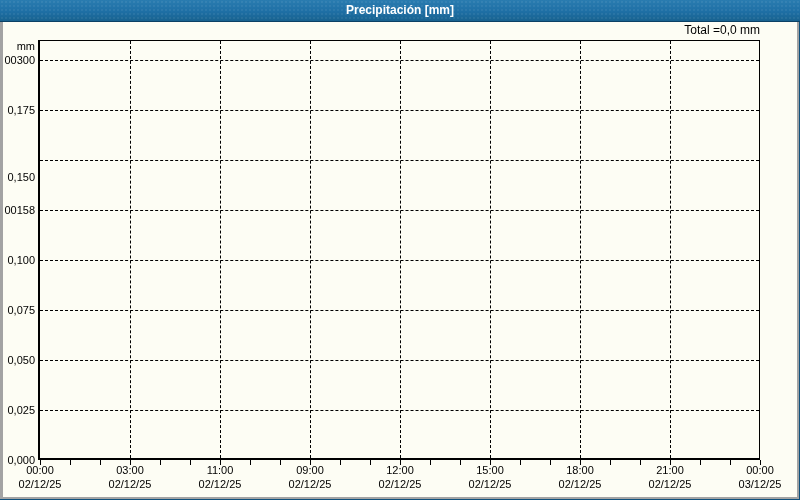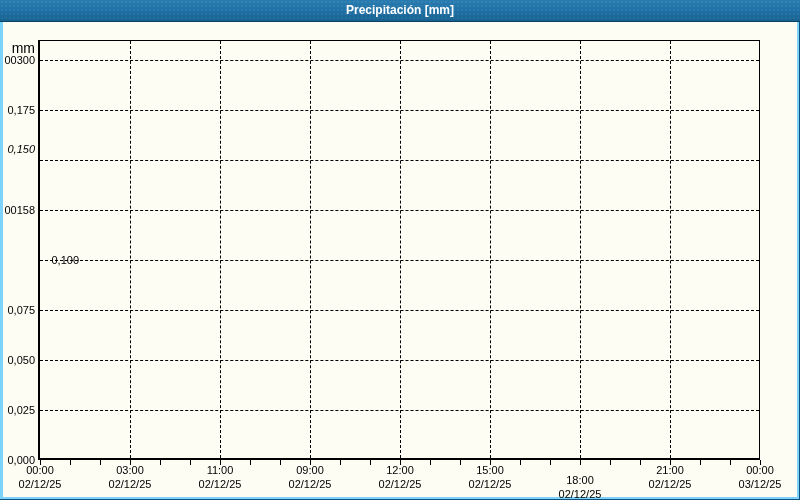--- a/index.html
+++ b/index.html
@@ -1,20 +1,20 @@
 <!DOCTYPE html>
 <html><head>
 <meta charset="utf-8">
 <style>
   html, body { margin: 0; padding: 0; background: #ffffff; }
   #app {
     position: relative;
     width: 800px;
     height: 500px;
-    background: #7dd3fc;
+    background: #a3a3a3;
     font-family: "Liberation Sans", "DejaVu Sans", sans-serif;
     overflow: hidden;
     box-shadow: inset -1px -1px 0 #10517d;
   }
   .titlebar {
     position: absolute;
     left: 0; top: 0;
     width: 100%; height: 22px;
     box-sizing: border-box;
     background: linear-gradient(180deg, #2a7cb0 0%, #1e6fa5 55%, #18628f 100%);
@@ -40,21 +40,21 @@
     width: 300px;
     text-align: right;
     font-size: 12px;
     color: #000000;
   }
   .y-unit-label {
     position: absolute;
     top: 40px; left: 0;
     width: 35px;
     text-align: right;
-    font-size: 14px;
+    font-size: 11px;
     color: #000000;
   }
   .plot-area {
     position: absolute;
     left: 38px; top: 40px;
     width: 722px; height: 420px;
     box-sizing: border-box;
     border: 1px solid #000000;
     border-left-width: 2px;
     border-bottom-width: 2px;
@@ -100,20 +100,21 @@
   }
 </style>
 </head>
 <body>
 
 <div id="app">
   <div class="titlebar">
     <span>Precipitación [mm]</span>
   </div>
   <div class="canvas"></div>
+  <div class="total-label">Total =0,0 mm</div>
   <div class="y-unit-label">mm</div>
   <div class="plot-area"></div>
   <div id="grid-layer">
       <div class="gridline-h" style="top: 60px;"></div>
       <div class="gridline-h" style="top: 110px;"></div>
       <div class="gridline-h" style="top: 160px;"></div>
       <div class="gridline-h" style="top: 210px;"></div>
       <div class="gridline-h" style="top: 260px;"></div>
       <div class="gridline-h" style="top: 310px;"></div>
       <div class="gridline-h" style="top: 360px;"></div>
@@ -147,23 +148,23 @@
       <div class="xtick-mark" style="left: 610px;"></div>
       <div class="xtick-mark" style="left: 640px;"></div>
       <div class="xtick-mark" style="left: 670px;"></div>
       <div class="xtick-mark" style="left: 700px;"></div>
       <div class="xtick-mark" style="left: 730px;"></div>
       <div class="xtick-mark" style="left: 760px;"></div>
     </div>
   <div id="axis-layer">
       <div class="ytick-label" style="top: 53px;">00300</div>
       <div class="ytick-label" style="top: 103px;">0,175</div>
-      <div class="ytick-label" style="top: 142px; font-style: italic;">0,150</div>
+      <div class="ytick-label" style="top: 170px;">0,150</div>
       <div class="ytick-label" style="top: 203px;">00158</div>
-      <div class="ytick-label" style="top: 253px; margin-left: 44px;">0,100</div>
+      <div class="ytick-label" style="top: 253px;">0,100</div>
       <div class="ytick-label" style="top: 303px;">0,075</div>
       <div class="ytick-label" style="top: 353px;">0,050</div>
       <div class="ytick-label" style="top: 403px;">0,025</div>
       <div class="ytick-label" style="top: 453px;">0,000</div>
       <div class="xtick-label" style="left: -5px;">
         <div>00:00</div>
         <div>02/12/25</div>
       </div>
       <div class="xtick-label" style="left: 85px;">
         <div>03:00</div>
@@ -178,21 +179,21 @@
         <div>02/12/25</div>
       </div>
       <div class="xtick-label" style="left: 355px;">
         <div>12:00</div>
         <div>02/12/25</div>
       </div>
       <div class="xtick-label" style="left: 445px;">
         <div>15:00</div>
         <div>02/12/25</div>
       </div>
-      <div class="xtick-label" style="left: 535px; margin-top: 10px;">
+      <div class="xtick-label" style="left: 535px;">
         <div>18:00</div>
         <div>02/12/25</div>
       </div>
       <div class="xtick-label" style="left: 625px;">
         <div>21:00</div>
         <div>02/12/25</div>
       </div>
       <div class="xtick-label" style="left: 715px;">
         <div>00:00</div>
         <div>03/12/25</div>

